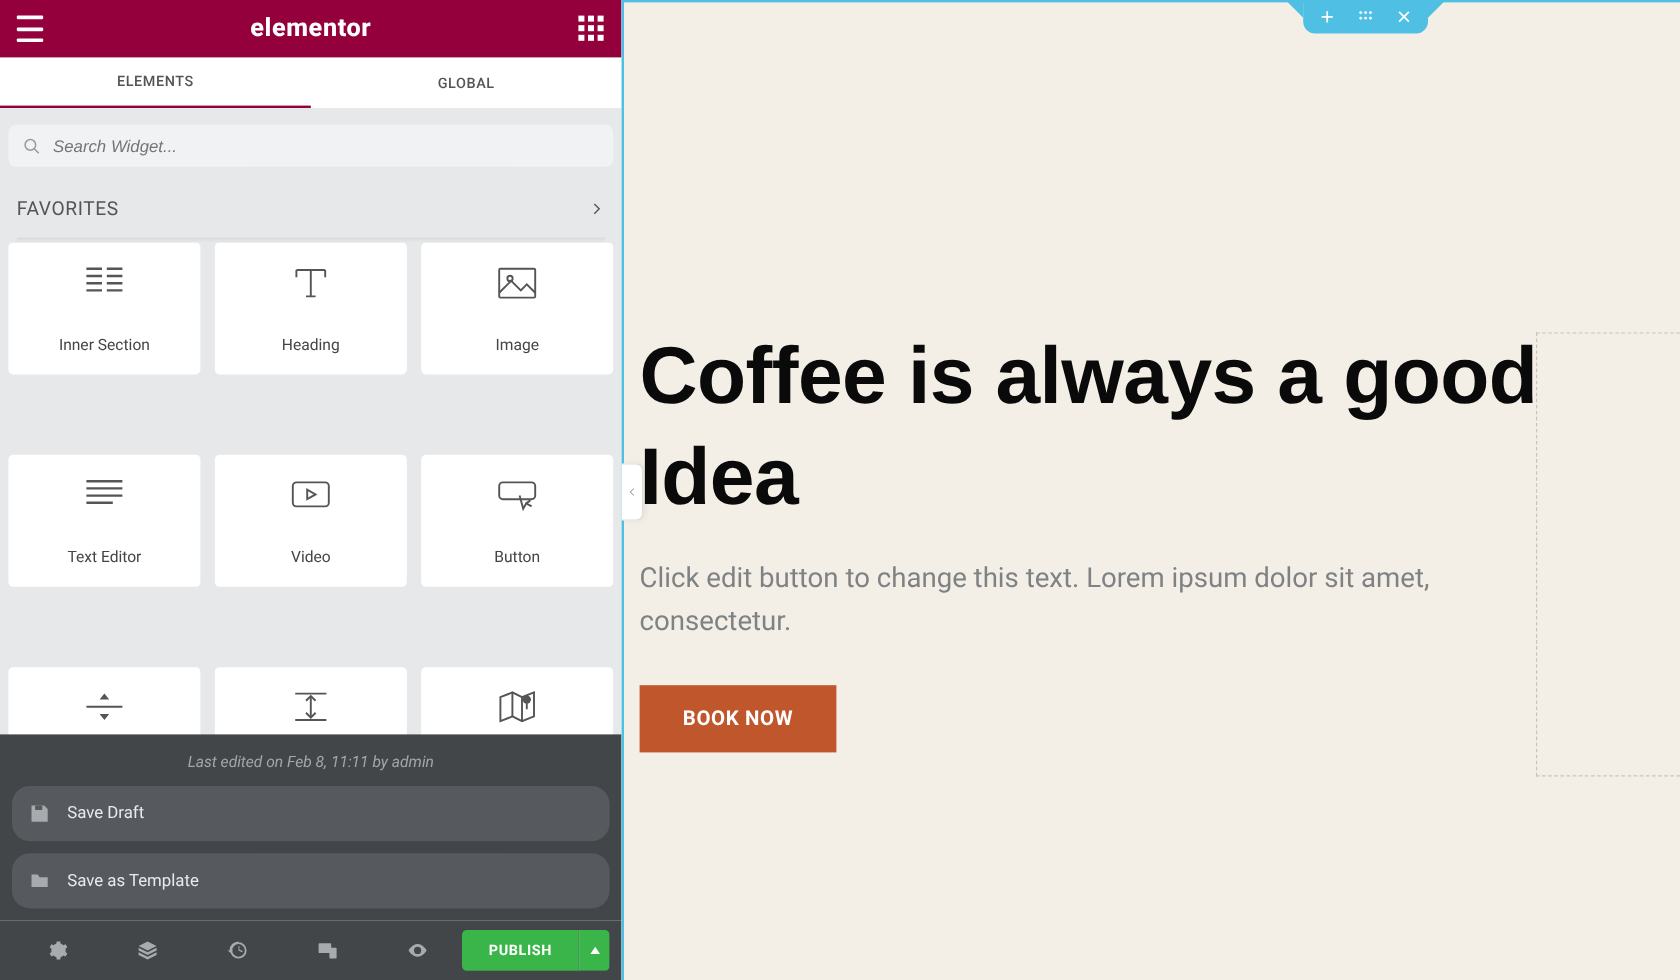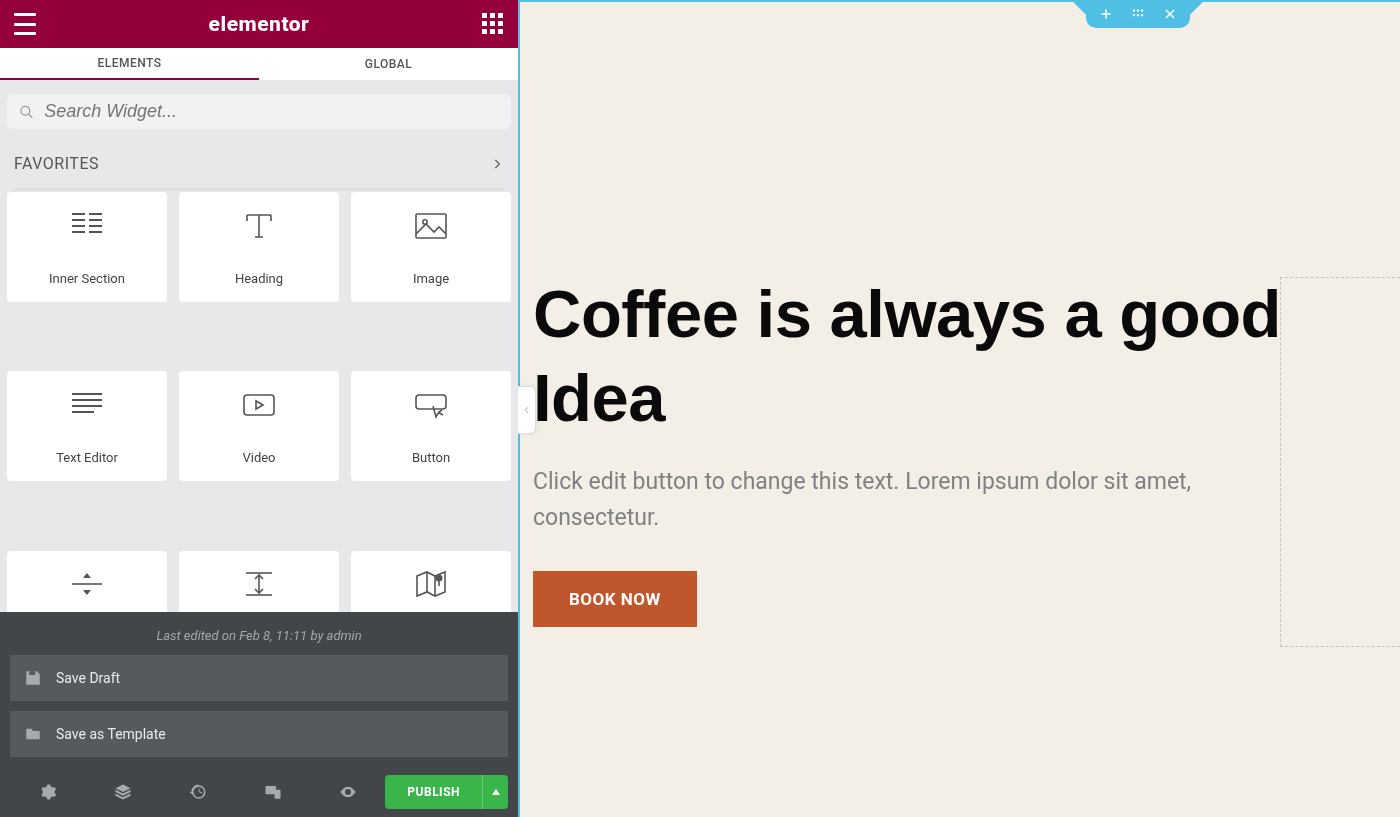--- a/index.html
+++ b/index.html
@@ -9,43 +9,43 @@
   
   .panel { width: 518px; height: 817px; background: #e6e8ea; display: flex; flex-direction: column; position: relative; }
 
   .panel-header { height: 48px; background: #93003c; display: flex; align-items: center; justify-content: space-between; padding: 0 14px; }
   .burger-icon, .apps-icon { width: 22px; height: 22px; display: flex; flex-direction: column; justify-content: space-between; cursor: pointer; }
   .burger-icon span { display:block; height: 3px; width: 22px; background:#fff; border-radius:1px;}
   .apps-grid { display:grid; grid-template-columns: repeat(3,5px); grid-template-rows: repeat(3,5px); gap:3px;}
   .apps-grid span{ width:5px;height:5px;background:#fff;}
   .brand { color:#fff; font-size:21px; font-weight:800; letter-spacing:.5px; }
 
-  .tabs { height:32px; background:#fff; display:flex; }
+  .tabs { height:42px; background:#fff; display:flex; }
   .tab { flex:1; display:flex; align-items:center; justify-content:center; font-size:12px; font-weight:500; color:#555; letter-spacing:.5px; cursor:pointer;}
   .tab.active { border-bottom:2px solid #93003c;}
 
   .search-wrap { padding:14px 7px 10px; }
   .search { height:35px; background:#f1f2f3; border-radius:6px; display:flex; align-items:center; padding:0 12px; gap:10px;}
   .search svg { width:16px; height:16px; stroke:#999;}
-  .search input { border:none; background:transparent; outline:none; font-style:italic; font-size:18px; color:#666; width:100%;}
+  .search input { border:none; background:transparent; outline:none; font-style:italic; font-size:14px; color:#666; width:100%;}
 
   .section-head { display:flex; justify-content:space-between; align-items:center; padding:15px 14px; font-size:16px; letter-spacing:.5px; color:#555;}
   .section-head .chev { width:14px; height:14px; stroke:#555;}
   .divider-line{ height:4px; background:linear-gradient(#d8dadc,#e6e8ea); margin:0 14px;}
 
   .widget-grid { padding:0 7px; display:grid; grid-template-columns: repeat(3, 1fr); gap:12px; overflow:hidden; flex:1;}
   .widget { background:#fff; border-radius:4px; height:110px; display:flex; flex-direction:column; align-items:center; justify-content:center; gap:28px; cursor:grab;}
   .widget .wicon{ width:34px; height:34px; position:relative; display:flex; align-items:center; justify-content:center;}
   .widget .wicon svg{ width:34px; height:34px; stroke:#555; stroke-width:1.6; fill:none;}
   .widget-label{ font-size:13px; color:#444;}
 
   
   .save-popover{ position:absolute; left:0; right:0; bottom:50px; background:#434649;}
   .save-meta{ text-align:center; color:#a3a7aa; font-size:13px; font-style:italic; padding:16px 0 12px;}
-  .save-item{ margin:0 10px 10px; height:46px; background:#565a5e; border-radius:0; display:flex; align-items:center; gap:14px; padding:0 14px; color:#e9eaeb; font-size:14px; cursor:pointer;}
+  .save-item{ margin:0 10px 10px; height:46px; background:#565a5e; border-radius:15px; display:flex; align-items:center; gap:14px; padding:0 14px; color:#e9eaeb; font-size:14px; cursor:pointer;}
   .save-item svg{width:18px;height:18px;fill:#a7abae;}
 
   .bottom-bar{ position:absolute; bottom:0; left:0; right:0; height:50px; background:#434649; display:flex; align-items:center; padding:0 10px; gap:0;}
   .bb-btn{ flex:1; display:flex; align-items:center; justify-content:center; height:100%; cursor:pointer;}
   .bb-btn svg{width:18px;height:18px;fill:#a7abae;}
   .publish-wrap{ margin-left:auto; display:flex;}
   .publish-btn{ background:#39b54a; color:#fff; font-size:12px; font-weight:700; letter-spacing:.5px; padding:0 22px; height:34px; display:flex;align-items:center; border-radius:4px 0 0 4px;}
   .publish-caret{ background:#39b54a; width:26px;height:34px;border-left:1px solid rgba(255,255,255,.25); display:flex;align-items:center;justify-content:center;border-radius:0 4px 4px 0;}
   .publish-caret svg{width:10px;height:10px;fill:#fff;}
 

